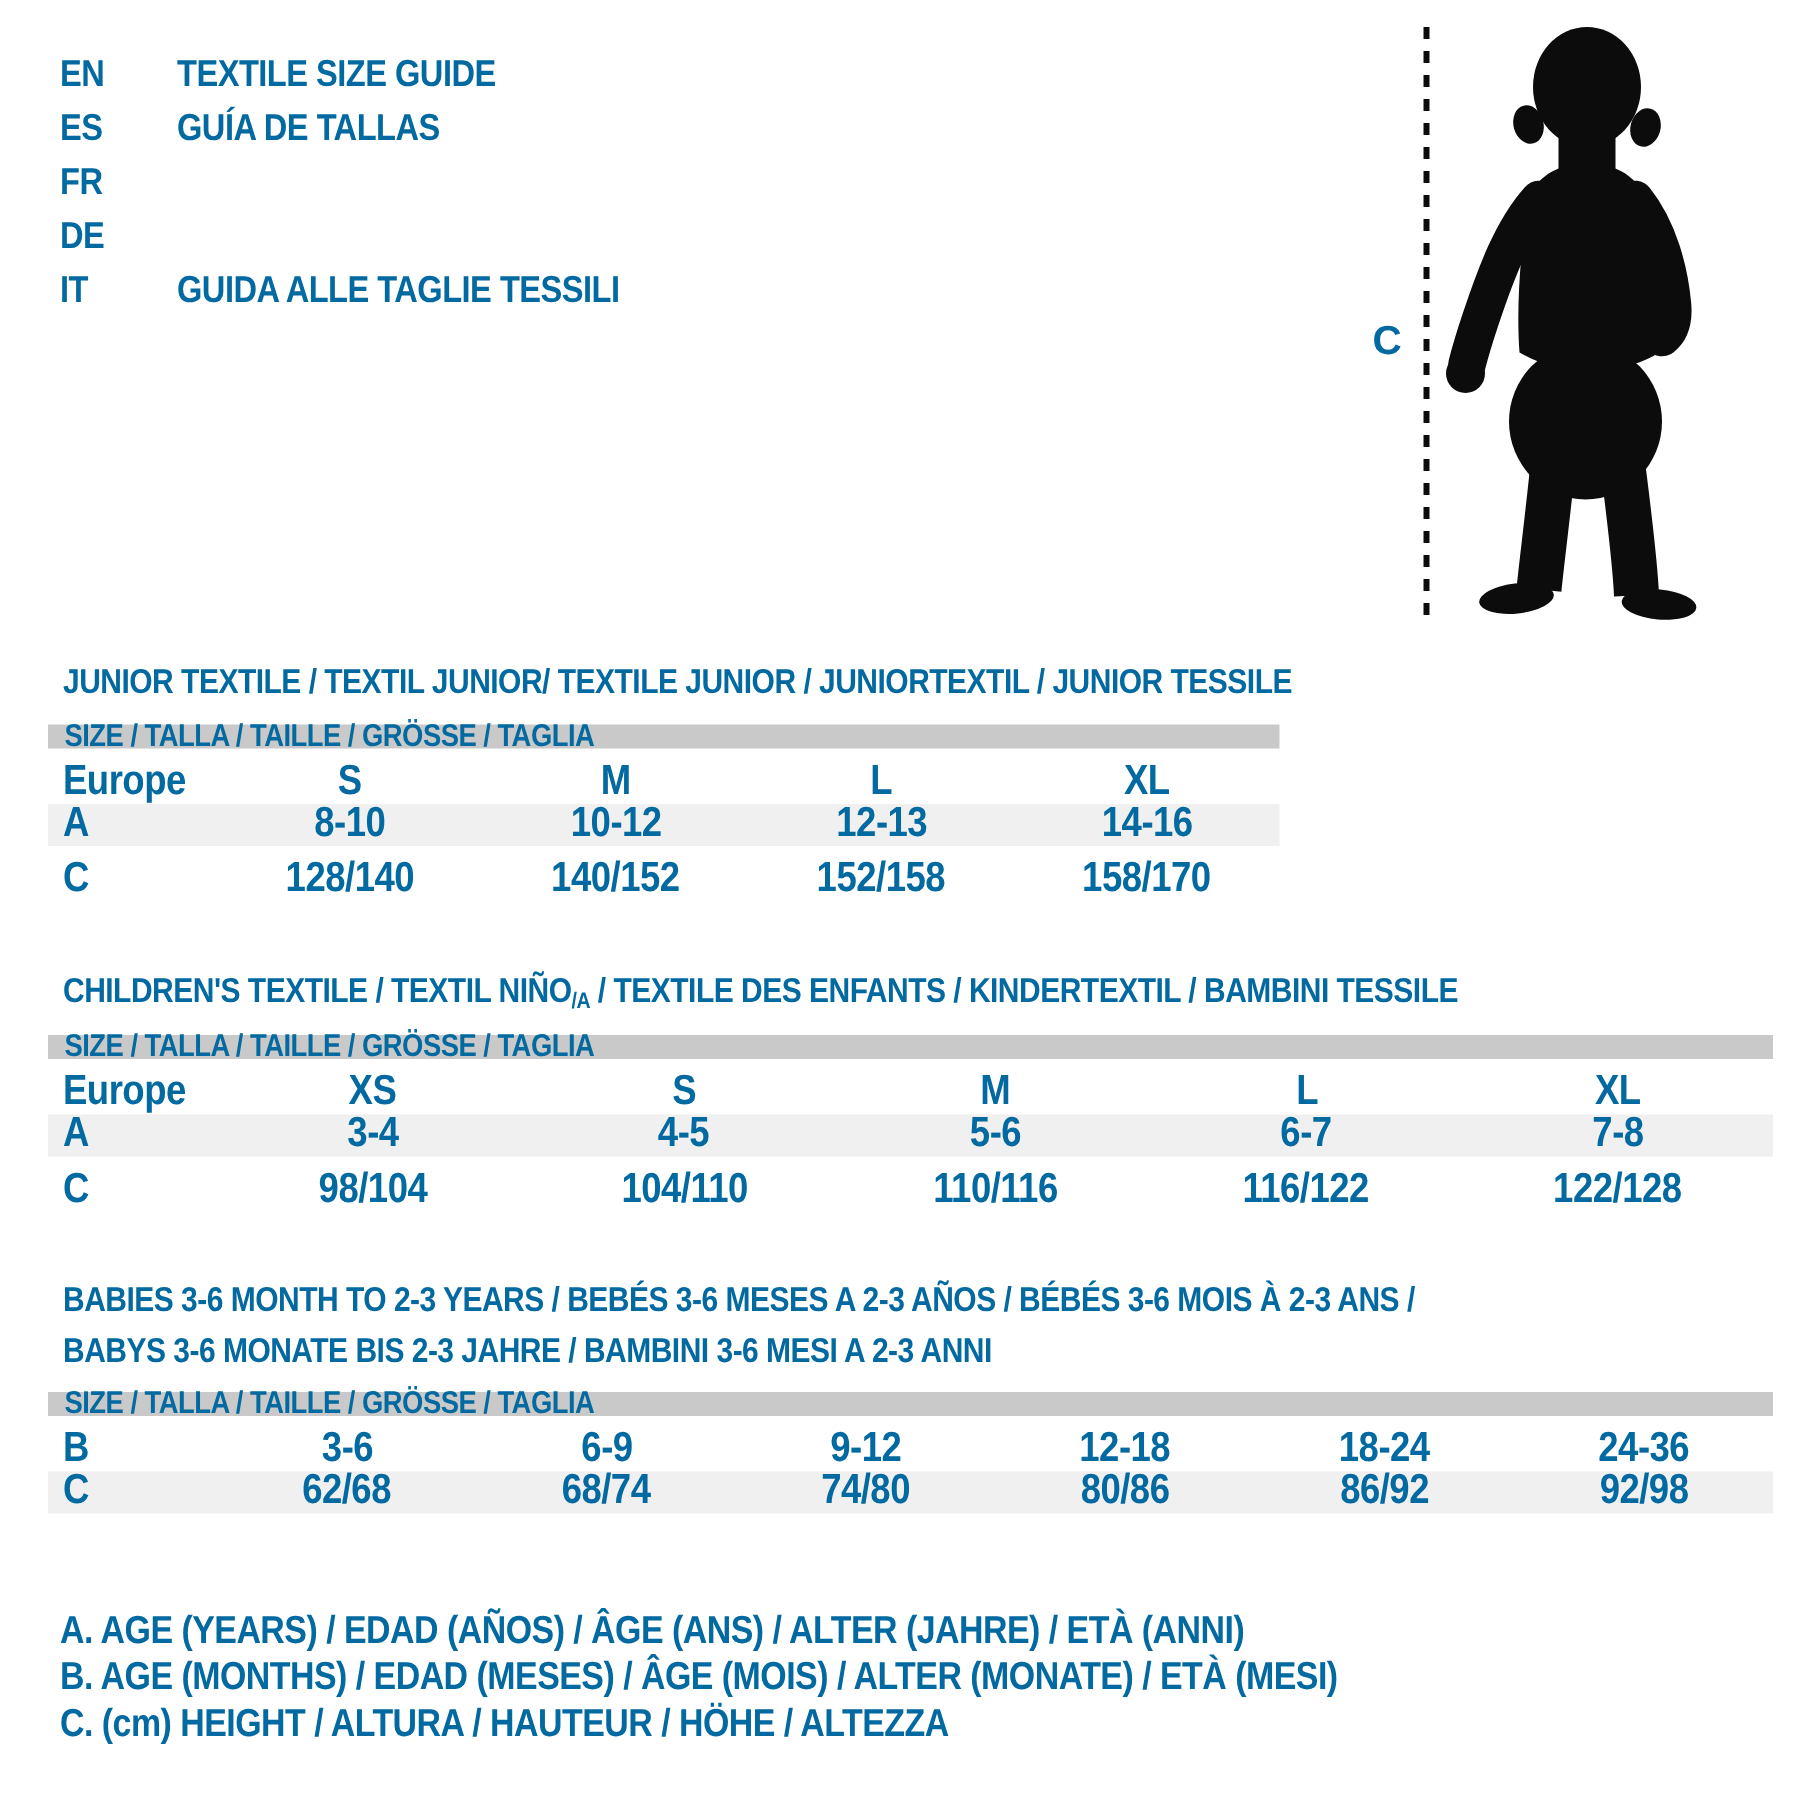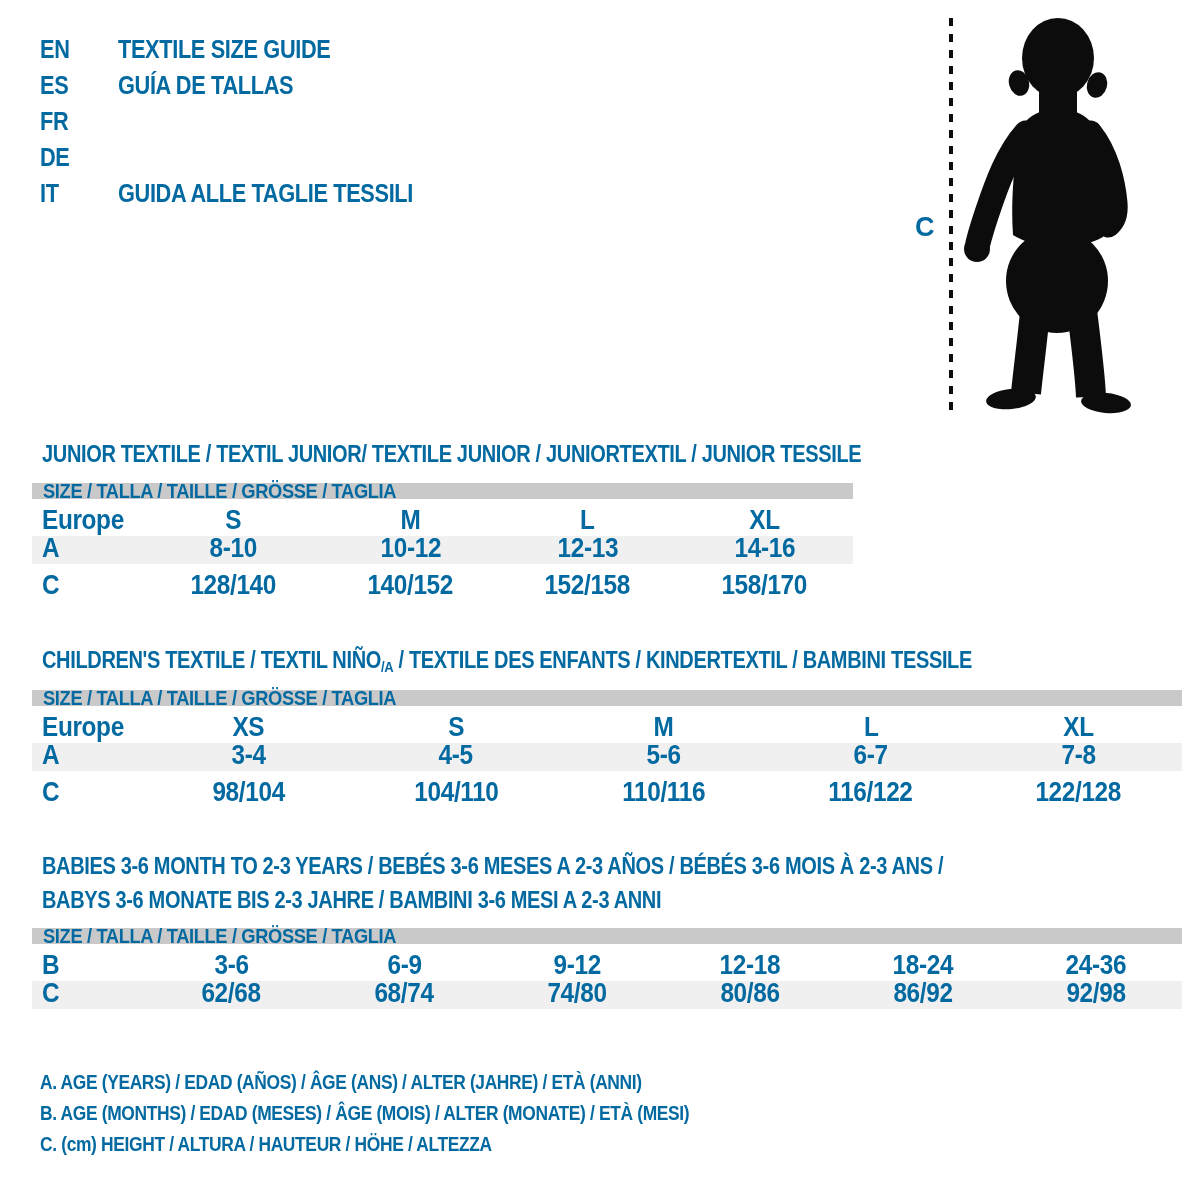--- a/index.html
+++ b/index.html
@@ -30,21 +30,21 @@
   .t-narrow{width:821px;}
   .t-wide{width:1150px;}
   .size-bar{height:16px;background:#c9c9c9;display:flex;align-items:center;padding-left:11px;box-sizing:border-box;font-size:21px;font-weight:700;}
   .trow{display:flex;align-items:flex-end;height:37px;font-size:28px;font-weight:700;}
   .trow.shaded{background:#f0f0f0;height:28px;}
   .rlabel{width:113px;padding-left:10px;box-sizing:border-box;}
   .cell{flex:1;text-align:center;}
 
   
   .legend{position:absolute;left:40px;top:1071px;}
-  .legend-line{height:31px;display:flex;align-items:flex-start;font-size:20px;font-weight:700;}
+  .legend-line{height:31px;display:flex;align-items:center;font-size:26px;font-weight:700;}
 </style>
 </head>
 <body>
 
 <div class="canvas">
 
   <div class="lang-list">
     <div class="lang-row">
       <span class="lang-code"><span class="sx">EN</span></span>
       <span class="lang-title"><span class="sx">TEXTILE SIZE GUIDE</span></span>

